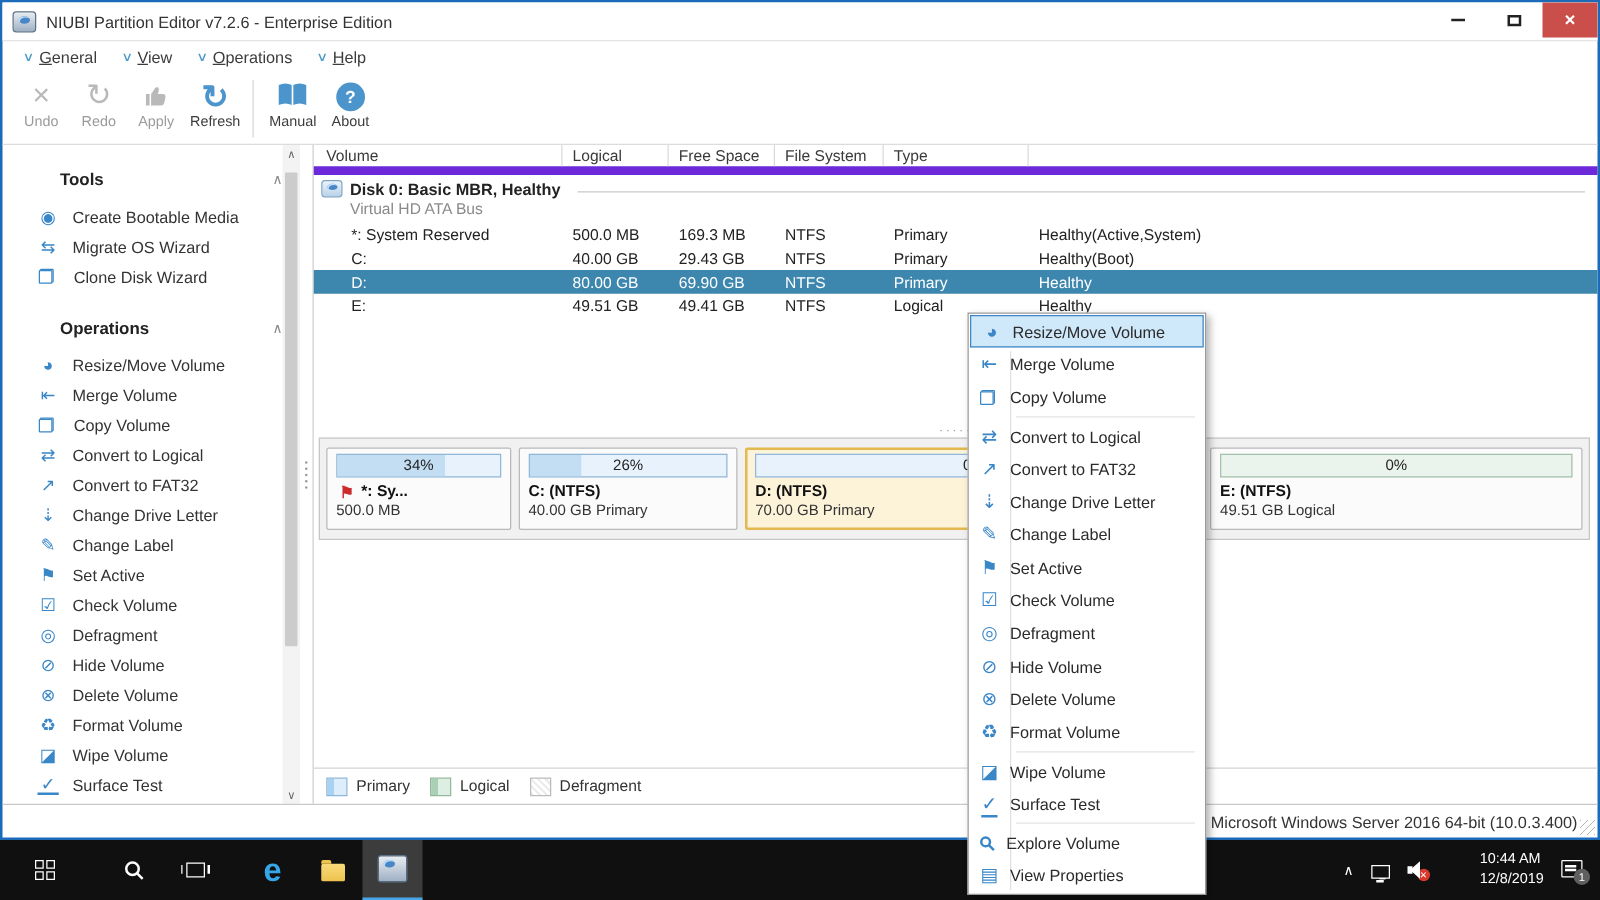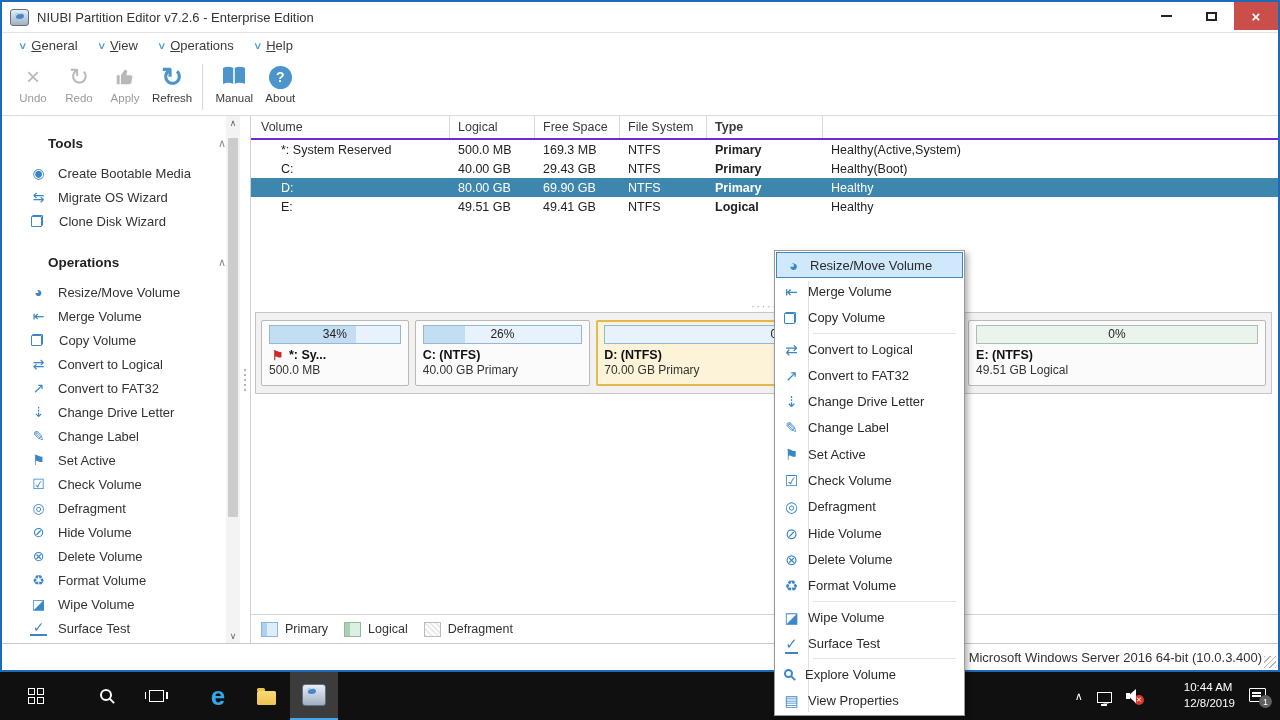--- a/index.html
+++ b/index.html
@@ -58,23 +58,23 @@
   .sb-scroll { position:absolute; right:0; top:0; bottom:0; width:14px; background:#f3f3f3; display:flex; flex-direction:column; align-items:center; font-size:9px; color:#666; }
   .sb-thumb { width:10px; background:#cccccc; border-radius:1px; flex:0 0 auto; margin-top:8px; height:72%; }
   .sb-arrow { height:14px; display:flex; align-items:center; justify-content:center; width:100%; }
   .sb-arrow.down { margin-top:auto; }
   .vsplit { width:11px; border-right:1px solid #cfcfcf; display:flex; flex-direction:column; align-items:center; justify-content:center; gap:3px; flex:0 0 auto; }
   .vsplit i { width:2px; height:2px; background:#9a9a9a; border-radius:50%; }
 
   .main { flex:1; display:flex; flex-direction:column; min-width:0; position:relative; }
 
   
-  .thead { height:24px; display:flex; border-bottom:2px solid #6d28d9; font-size:12.5px; color:#3a3a3a; flex:0 0 auto; }
+  .thead { height:24px; display:flex; border-bottom:7px solid #6d28d9; font-size:12.5px; color:#3a3a3a; flex:0 0 auto; }
   .th { display:flex; align-items:center; padding-left:8px; border-right:1px solid #dadada; }
-  .c-vol { width:199px; padding-left:10px; } .c-cap { width:85px; } .c-free { width:85px; } .c-fs { width:87px; } .c-type { width:116px;font-weight:bold; } .c-status { width:170px; } .c-rest { flex:1; border-right:none; }
+  .c-vol { width:199px; padding-left:10px; } .c-cap { width:85px; } .c-free { width:85px; } .c-fs { width:87px; } .c-type { width:116px; } .c-status { width:170px; } .c-rest { flex:1; border-right:none; }
   .tgroup { height:38px; display:flex; align-items:flex-start; padding:4px 0 0 6px; flex:0 0 auto; }
   .tg-txt { margin-left:6px; }
   .tg-title { font-size:13px; font-weight:bold; color:#222; line-height:1.25; }
   .tg-sub { font-size:12.5px; color:#8a8a8a; line-height:1.2; }
   .gline { flex:1; height:1px; background:#c9c9c9; margin:9px 10px 0 14px; }
   .vrow { height:19px; display:flex; align-items:center; font-size:12.5px; color:#222; flex:0 0 auto; cursor:default; }
   .vrow .td { padding-left:8px; overflow:hidden; white-space:nowrap; }
   .vrow .td.c-vol { padding-left:30px; }
   .vrow.selected { background:#3d86ae; color:#fff; }
   .tempty { height:84px; flex:0 0 auto; }
@@ -326,20 +326,28 @@
       <div class="main">
         <div class="thead">
           <div class="th c-vol">Volume</div>
           <div class="th c-cap">Logical</div>
           <div class="th c-free">Free Space</div>
           <div class="th c-fs">File System</div>
           <div class="th c-type">Type</div>
           <div class="th c-rest"></div>
         </div>
 
+        <div class="tgroup">
+          <span class="disk-icon tbl"></span>
+          <div class="tg-txt">
+            <div class="tg-title">Disk 0: Basic MBR, Healthy</div>
+            <div class="tg-sub">Virtual HD ATA Bus</div>
+          </div>
+          <div class="gline"></div>
+        </div>
 
         <div class="vrow">
           <div class="td c-vol">*: System Reserved</div>
           <div class="td c-cap">500.0 MB</div>
           <div class="td c-free">169.3 MB</div>
           <div class="td c-fs">NTFS</div>
           <div class="td c-type">Primary</div>
           <div class="td c-status">Healthy(Active,System)</div>
         </div>
         <div class="vrow">

